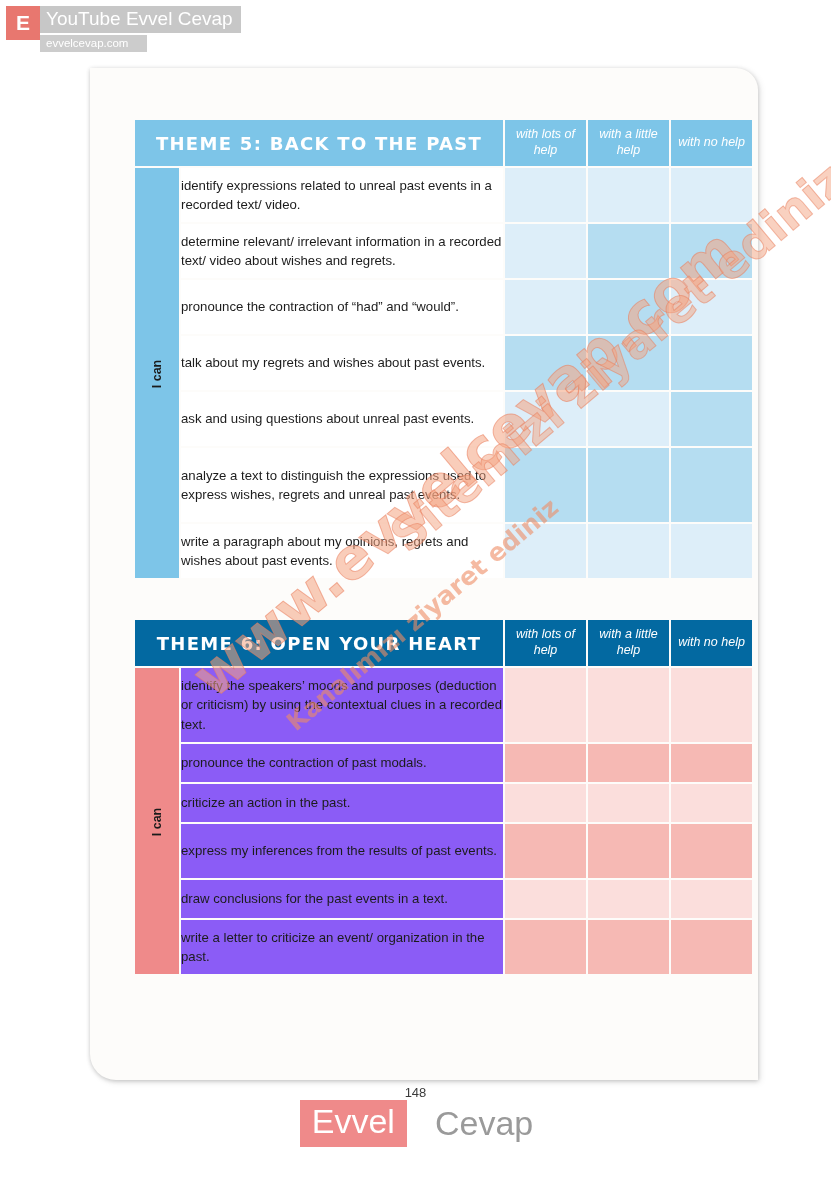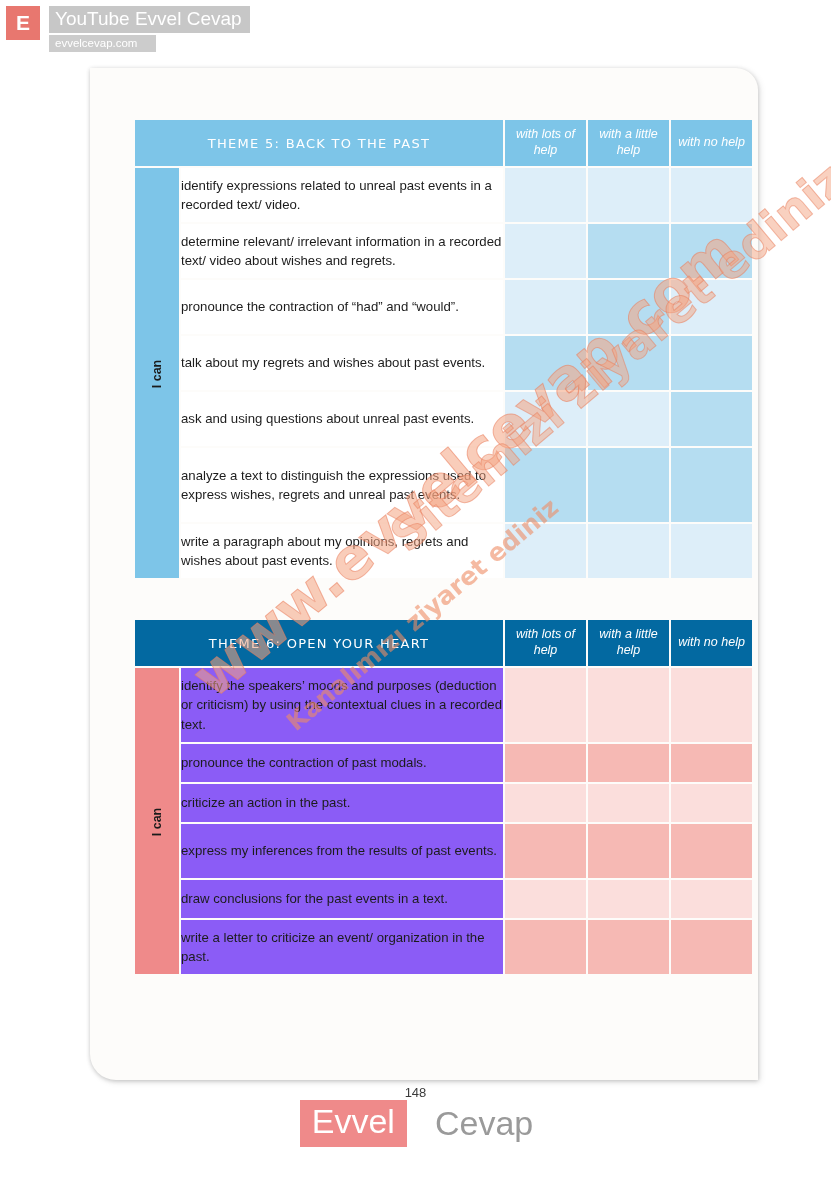--- a/index.html
+++ b/index.html
@@ -30,21 +30,21 @@
     background: #e8776f;
     color: #ffffff;
     font-size: 21px;
     font-weight: bold;
     display: flex;
     align-items: center;
     justify-content: center;
     font-family: "Liberation Sans", sans-serif;
   }
   .top-brand-text {
-    margin-left: 9px;
+    margin-left: 0;
     display: flex;
     flex-direction: column;
   }
   .top-brand-title {
     background: rgba(153,153,153,0.55);
     color: #ffffff;
     font-size: 19px;
     padding: 2px 8px 3px 6px;
     line-height: 1.15;
     white-space: nowrap;
@@ -89,25 +89,26 @@
     table-layout: fixed;
   }
   .theme td {
     padding: 0;
     vertical-align: middle;
   }
 
   
   .th-title {
     color: #ffffff;
-    font-size: 13px;
+    font-size: 18px;
     letter-spacing: 1.3px;
     text-align: center;
     height: 46px;
     font-family: "DejaVu Sans", sans-serif;
+    font-weight: bold;
   }
   .th-col {
     color: #ffffff;
     font-size: 12.5px;
     font-style: italic;
     text-align: center;
     line-height: 1.25;
     height: 46px;
     font-family: "Liberation Sans", sans-serif;
   }

